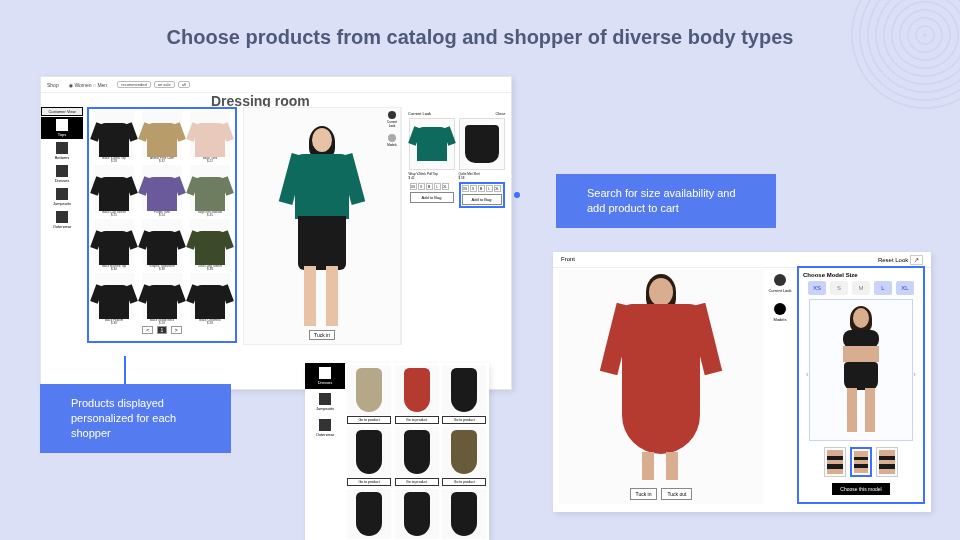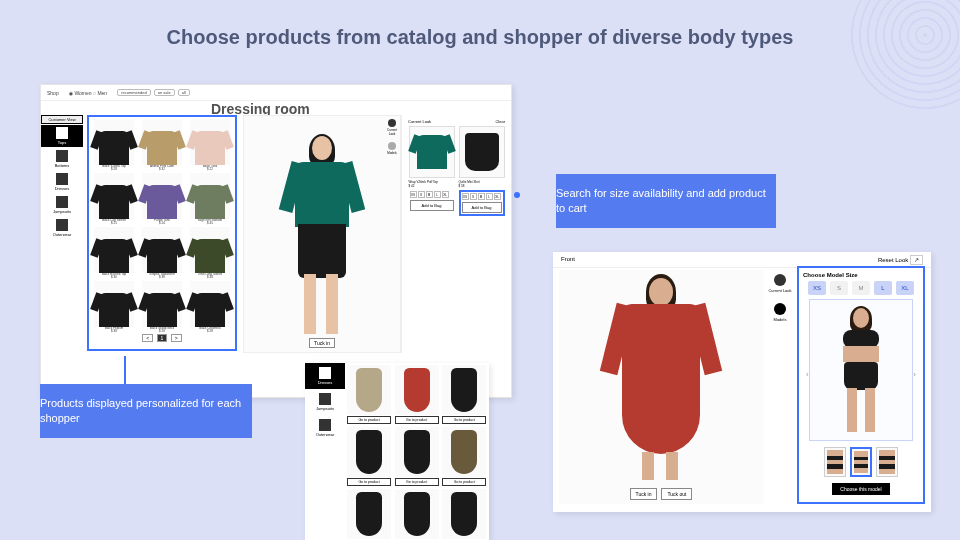--- a/index.html
+++ b/index.html
@@ -1,21 +1,21 @@
 <!DOCTYPE html>
 <html><head>
 <meta charset="utf-8">
 <style>
   *{box-sizing:border-box;margin:0;padding:0;font-family:Arial,Helvetica,sans-serif}
   body{width:960px;height:540px;background:#dbe0f7;position:relative;overflow:hidden}
   .deco{position:absolute;top:-40px;right:-40px;width:150px;height:150px;border-radius:50%;background:repeating-radial-gradient(circle,#c8cef0 0 2px,transparent 2px 8px);opacity:.5}
   .title{position:absolute;top:26px;left:0;right:0;text-align:center;font-size:20px;font-weight:700;color:#4f5a7a}
 
   
-  .left-panel{position:absolute;top:84px;left:40px;width:472px;height:314px;background:#fff;border:1px solid #e5e5e5;box-shadow:2px 2px 6px rgba(0,0,0,.1)}
+  .left-panel{position:absolute;top:76px;left:40px;width:472px;height:314px;background:#fff;border:1px solid #e5e5e5;box-shadow:2px 2px 6px rgba(0,0,0,.1)}
   .left-header{height:16px;border-bottom:1px solid #eee;font-size:5px;padding:0 6px;display:flex;align-items:center;gap:10px;color:#444}
   .pills{display:flex;gap:3px}
   .pill{border:1px solid #bbb;border-radius:2px;padding:0 3px;font-size:4px}
   .dr-title{position:absolute;top:16px;left:170px;font-size:14px;font-weight:600;color:#525252}
 
   .cat-rail{position:absolute;top:30px;left:0;width:42px;display:flex;flex-direction:column;gap:1px}
   .cat-head{font-size:4px;text-align:center;border:1px solid #000;background:#eee;padding:1px}
   .cat-item{padding:2px;text-align:center;background:#fff}
   .cat-item.sel{background:#000;color:#fff}
   .cat-ico{width:12px;height:12px;margin:0 auto 1px;background:#333}
@@ -55,22 +55,22 @@
   .look-img{width:46px;height:52px;border:1px solid #ddd;background:#fafafa;display:flex;align-items:center;justify-content:center}
   .look-cap{font-size:3px;margin:2px 0}
   .size-line{display:flex;gap:1px;margin-bottom:2px}
   .size-line span{border:1px solid #bbb;width:7px;height:7px;font-size:3px;text-align:center;line-height:6px}
   .add-bag{border:1px solid #888;background:#fff;font-size:4px;padding:2px;width:100%;text-align:center}
   .sc-highlight{border:2px solid #3d71ff}
   .look-tabs{position:absolute;top:30px;right:112px;width:14px;display:flex;flex-direction:column;gap:6px;align-items:center;padding-top:4px}
   .look-tab{font-size:3px;text-align:center}
   .look-tab .dot{width:8px;height:8px;border-radius:50%;background:#333;margin:0 auto 1px}
 
-  .callout{position:absolute;background:#557bf0;color:#fff;font-size:11px;padding:12px 0;line-height:1.35;font-weight:500}
-  .callout-l{left:40px;top:384px;width:212px}
+  .callout{position:absolute;background:#557bf0;color:#fff;font-size:11px;padding:12px 31px;line-height:1.35;font-weight:500}
+  .callout-l{left:40px;top:384px;width:191px}
   .callout-r{left:556px;top:174px;width:220px}
   .conn{position:absolute;border-left:2px solid #3d71ff}
 
   
   .mid-panel{position:absolute;left:305px;top:363px;width:184px;height:178px;background:#fff;box-shadow:2px 2px 6px rgba(0,0,0,.1);overflow:hidden}
   .mid-rail{position:absolute;top:0;left:0;width:40px;display:flex;flex-direction:column}
   .mid-rail .cat-item{padding:4px 0}
   .mid-grid{position:absolute;left:42px;top:2px;right:2px;display:grid;grid-template-columns:repeat(3,1fr);gap:3px}
   .mid-prod{width:44px}
   .mid-img{width:44px;height:50px;background:#fafafa;display:flex;align-items:center;justify-content:center}

